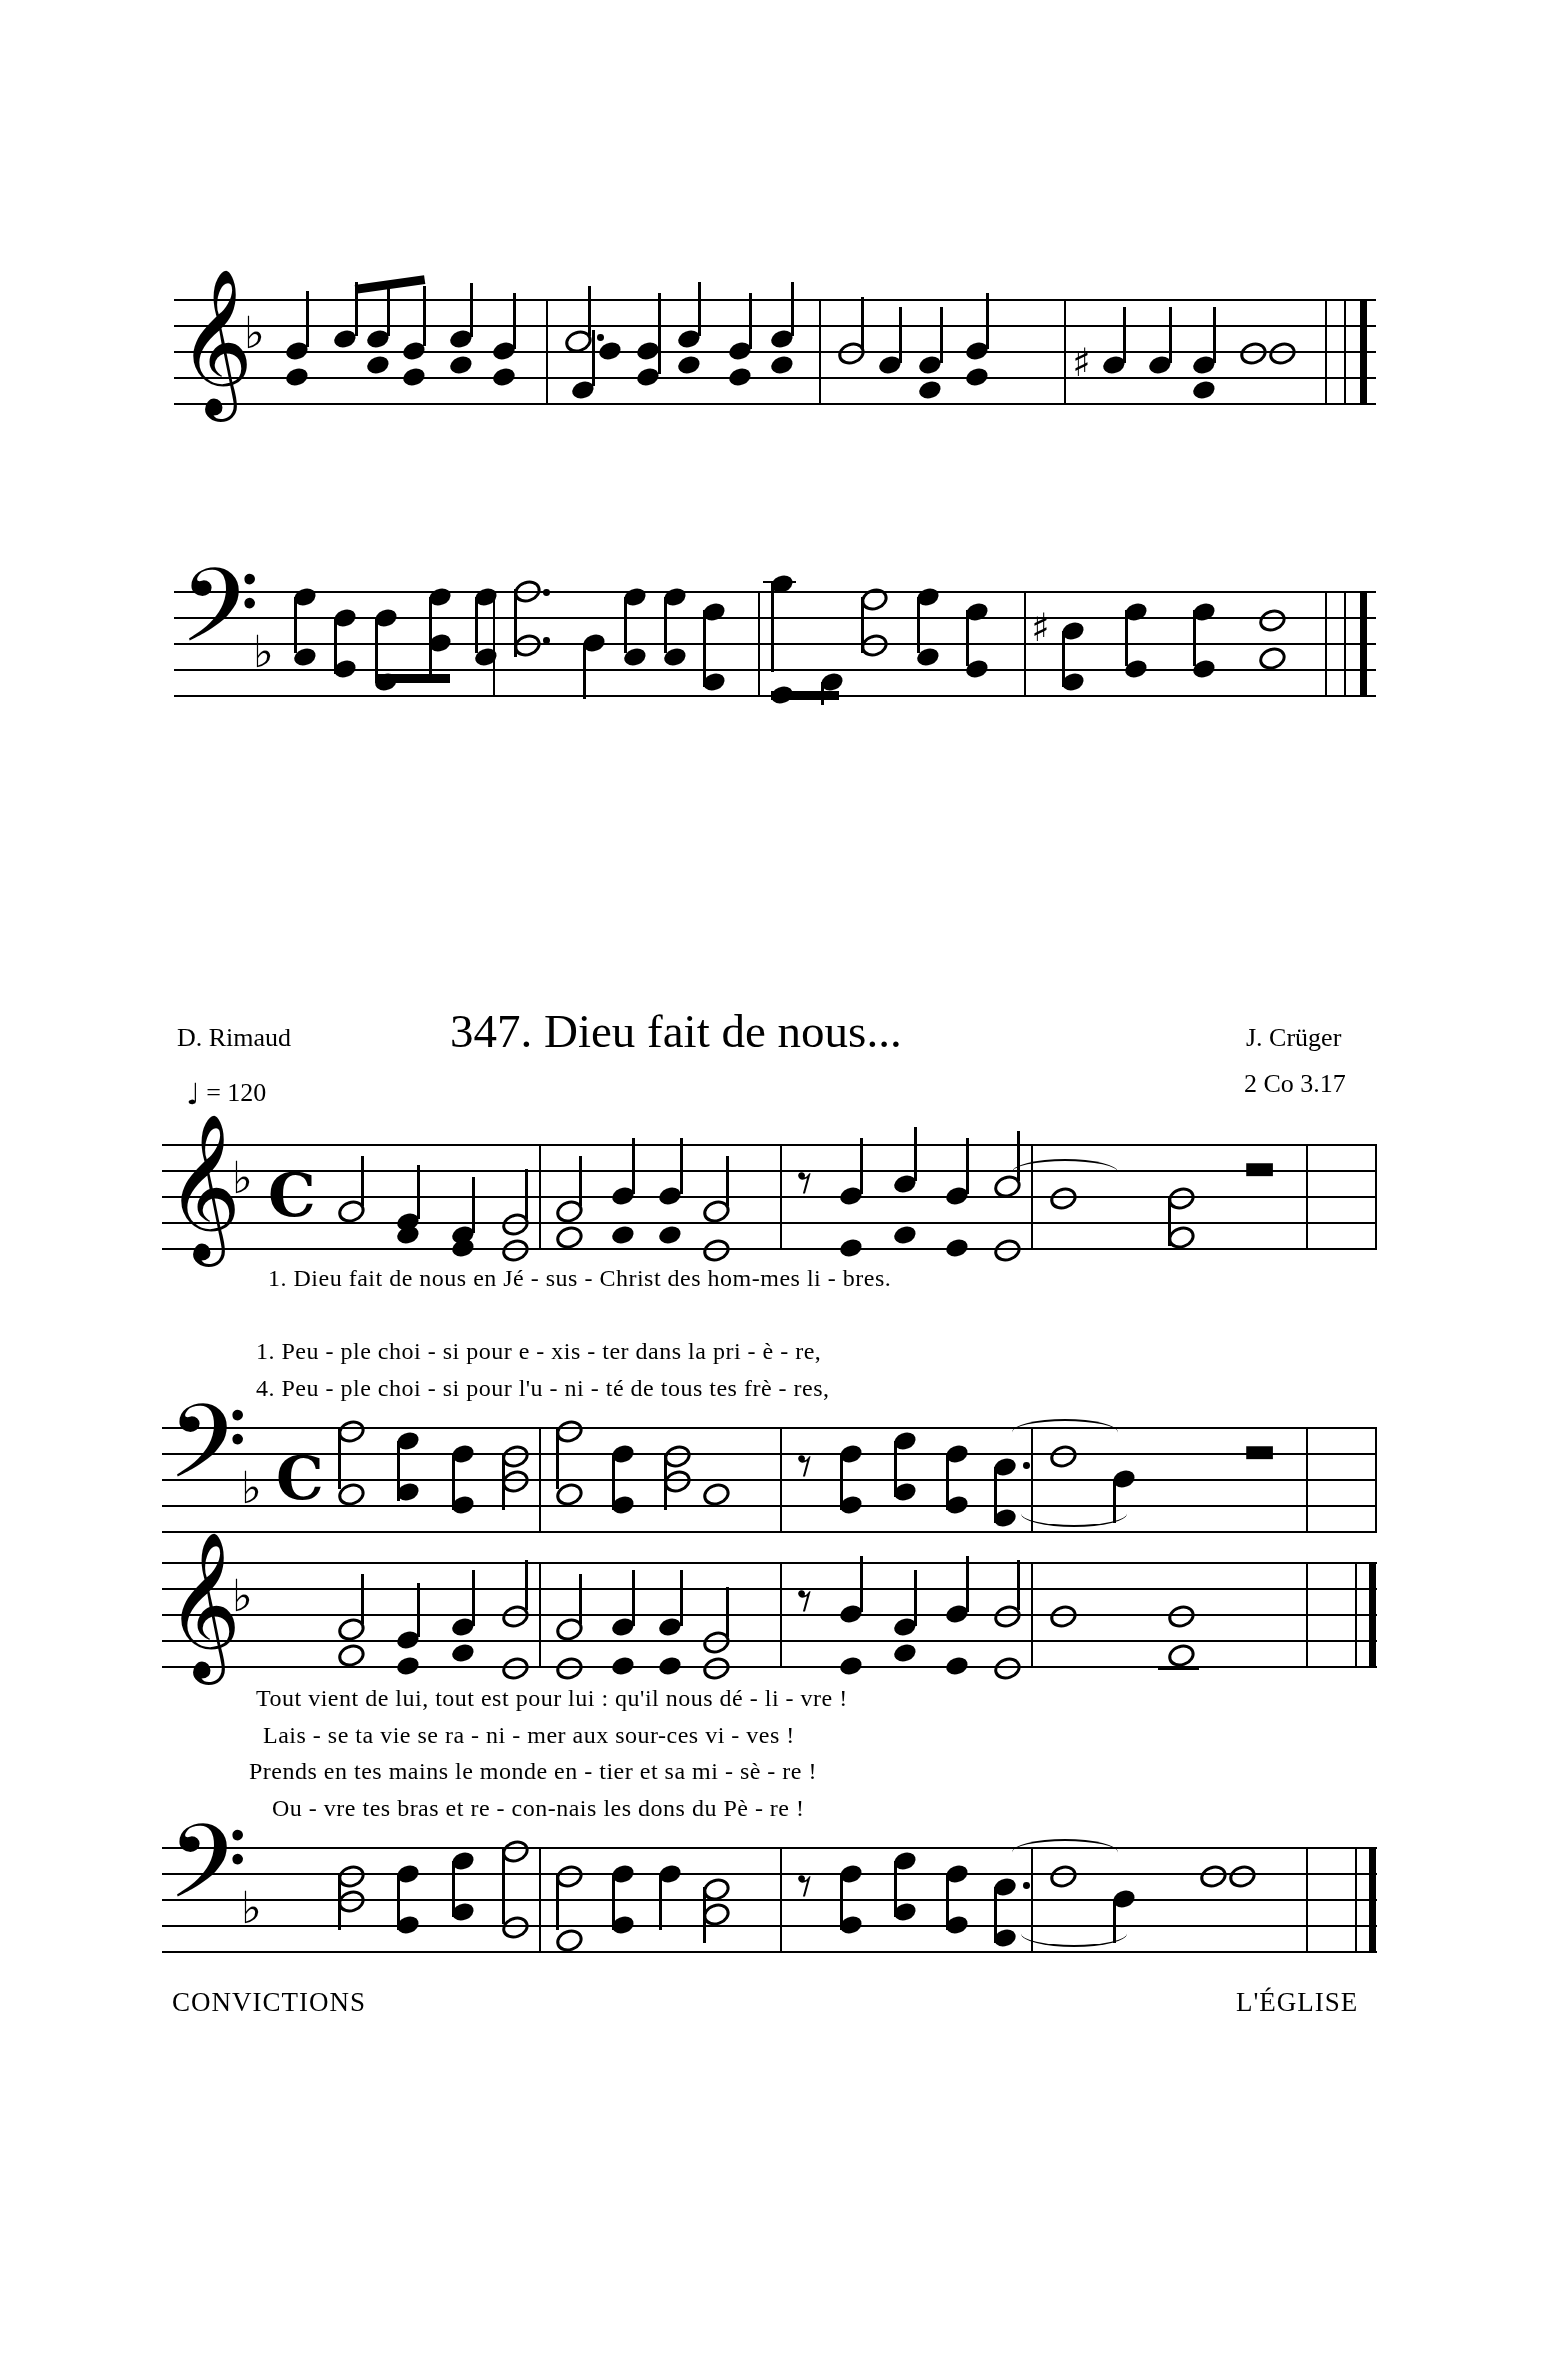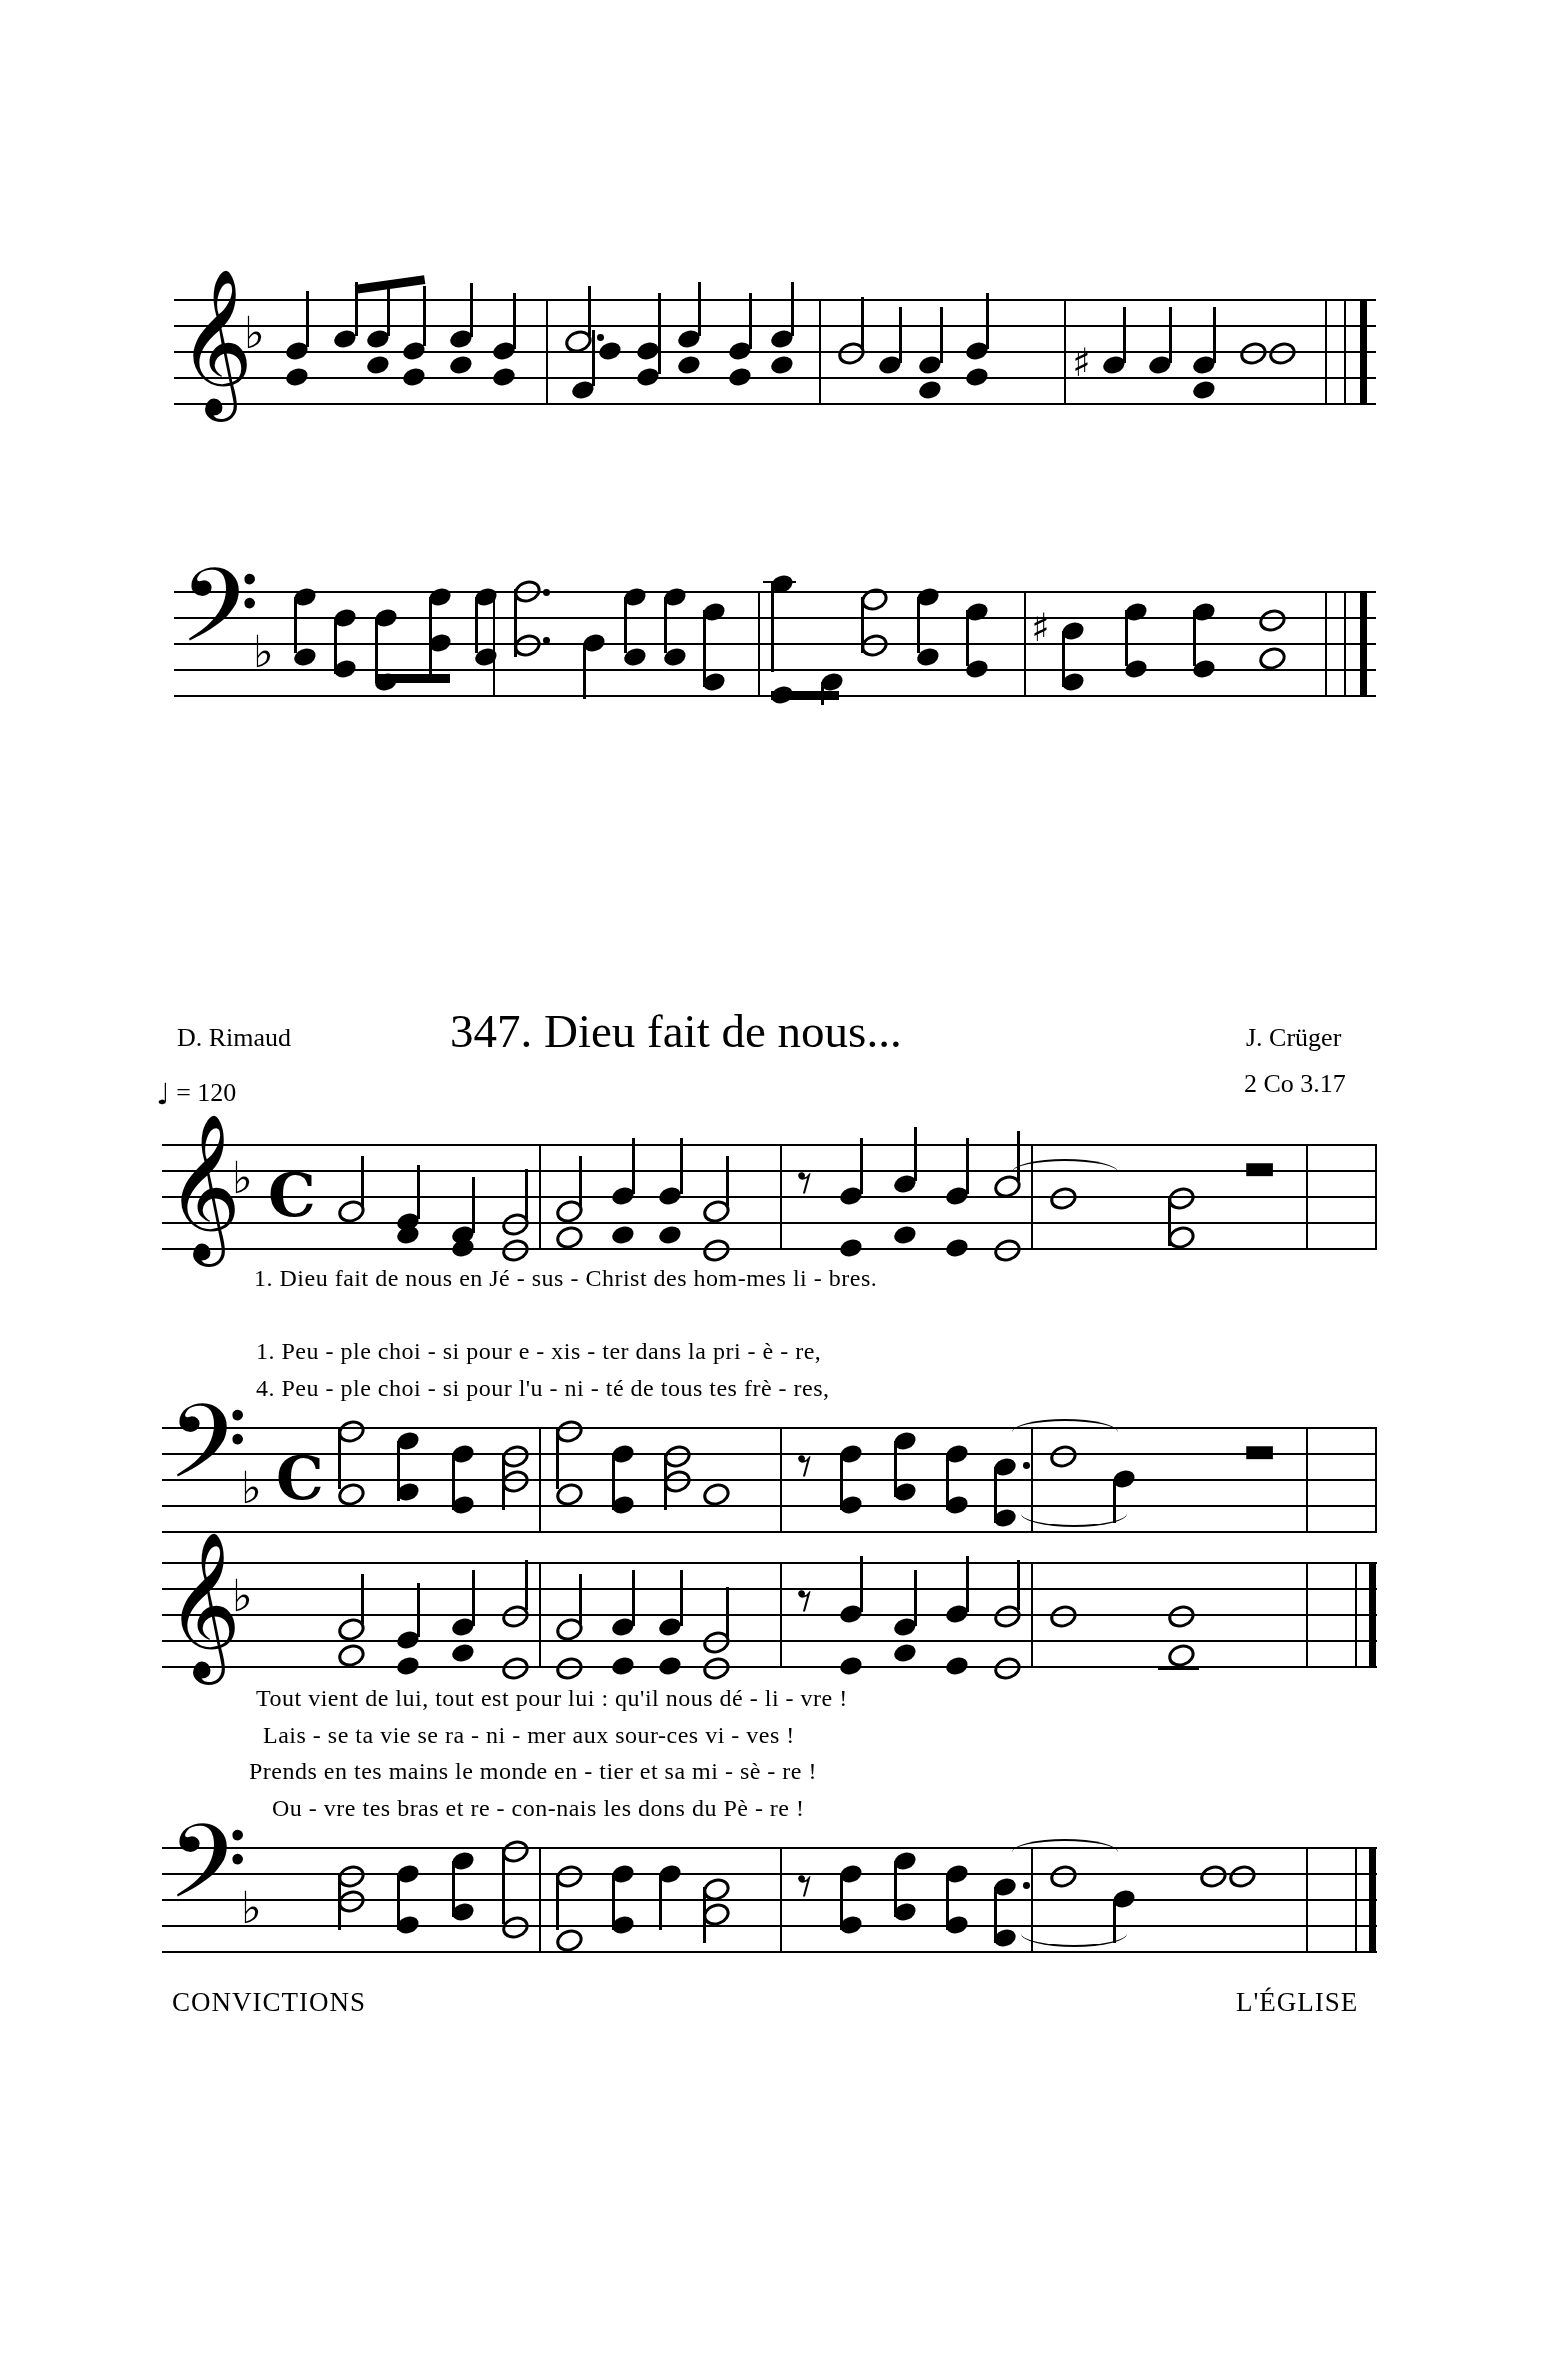--- a/index.html
+++ b/index.html
@@ -354,21 +354,21 @@
       <div class="stem" style="left:1019px; top:19.3px; height:56px;"></div>
     <div class="nh" style="left:1019px; top:70px;"></div>
     <div class="nh open" style="left:1085px; top:19.3px;"></div>
     <div class="nh open" style="left:1085px; top:57px;"></div>
   </div>
 
   <div class="credit" style="left:177px; top:1023px;">D. Rimaud</div>
   <div class="hymn-title" style="left:450px; top:1004px;">347. Dieu fait de nous...</div>
   <div class="credit" style="left:1246px; top:1023px;">J. Crüger</div>
   <div class="credit" style="left:1244px; top:1069px;">2 Co 3.17</div>
-  <div class="tempo" style="left:156px; top:1077px;">
+  <div class="tempo" style="left:186px; top:1077px;">
     <span class="qnote">♩</span>
     <span>= 120</span>
   </div>
 
   <div class="system" style="left:162px; top:1144px; width:1215px; height:106px;">
     <div class="staff">
       <div class="line" style="top:0px;"></div>
       <div class="line" style="top:26px;"></div>
       <div class="line" style="top:52px;"></div>
       <div class="line" style="top:78px;"></div>
@@ -424,21 +424,21 @@
     <div class="nh open" style="left:832px; top:96px;"></div>
 
     <div class="nh open" style="left:888px; top:44px;"></div>
     <div class="tie" style="left:850px; top:15.4px; width:106px;"></div>
     <div class="nh open" style="left:1006px; top:44px;"></div>
       <div class="stem" style="left:1006px; top:52px; height:50px;"></div>
     <div class="nh open" style="left:1006px; top:83px;"></div>
     <div class="rest" style="left:1081px; top:5.8px; font-size:35px;">▬</div>
   </div>
 
-  <div class="lyric-line" style="left:254px; top:1265px;">1.  Dieu   fait   de  nous    en     Jé - sus - Christ         des hom-mes  li        -       bres.</div>
+  <div class="lyric-line" style="left:268px; top:1265px;">1.  Dieu   fait   de  nous    en     Jé - sus - Christ         des hom-mes  li        -       bres.</div>
   <div class="lyric-line" style="left:256px; top:1338px;">1.  Peu  -  ple  choi -  si      pour      e  - xis - ter          dans   la    pri - è        -       re,</div>
   <div class="lyric-line" style="left:256px; top:1375px;">4.  Peu  -  ple  choi -  si      pour      l'u - ni -  té          de   tous  tes   frè        -      res,</div>
 
   <div class="system" style="left:162px; top:1427px; width:1215px; height:106px;">
     <div class="staff">
       <div class="line" style="top:0px;"></div>
       <div class="line" style="top:26px;"></div>
       <div class="line" style="top:52px;"></div>
       <div class="line" style="top:78px;"></div>
       <div class="line" style="top:104px;"></div>

